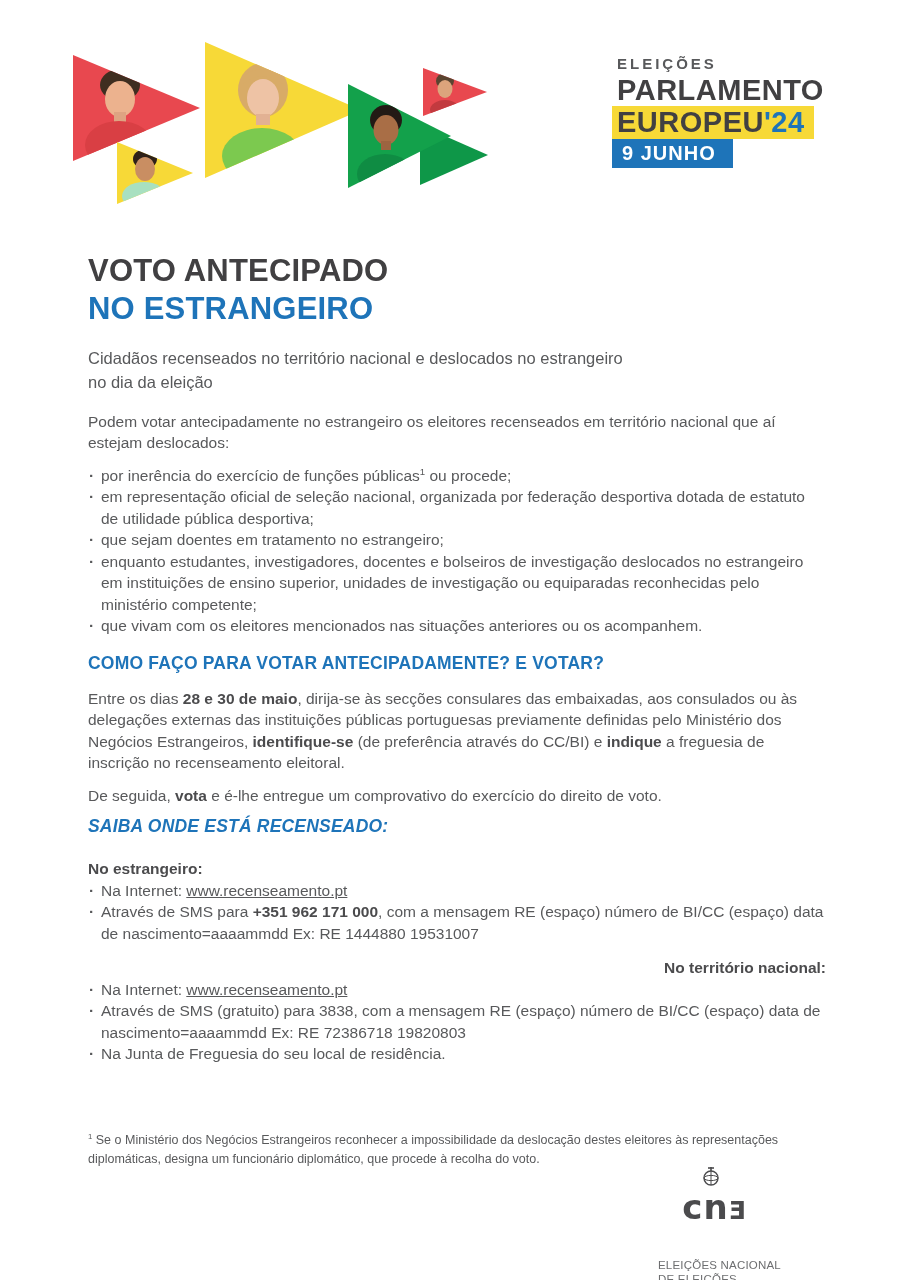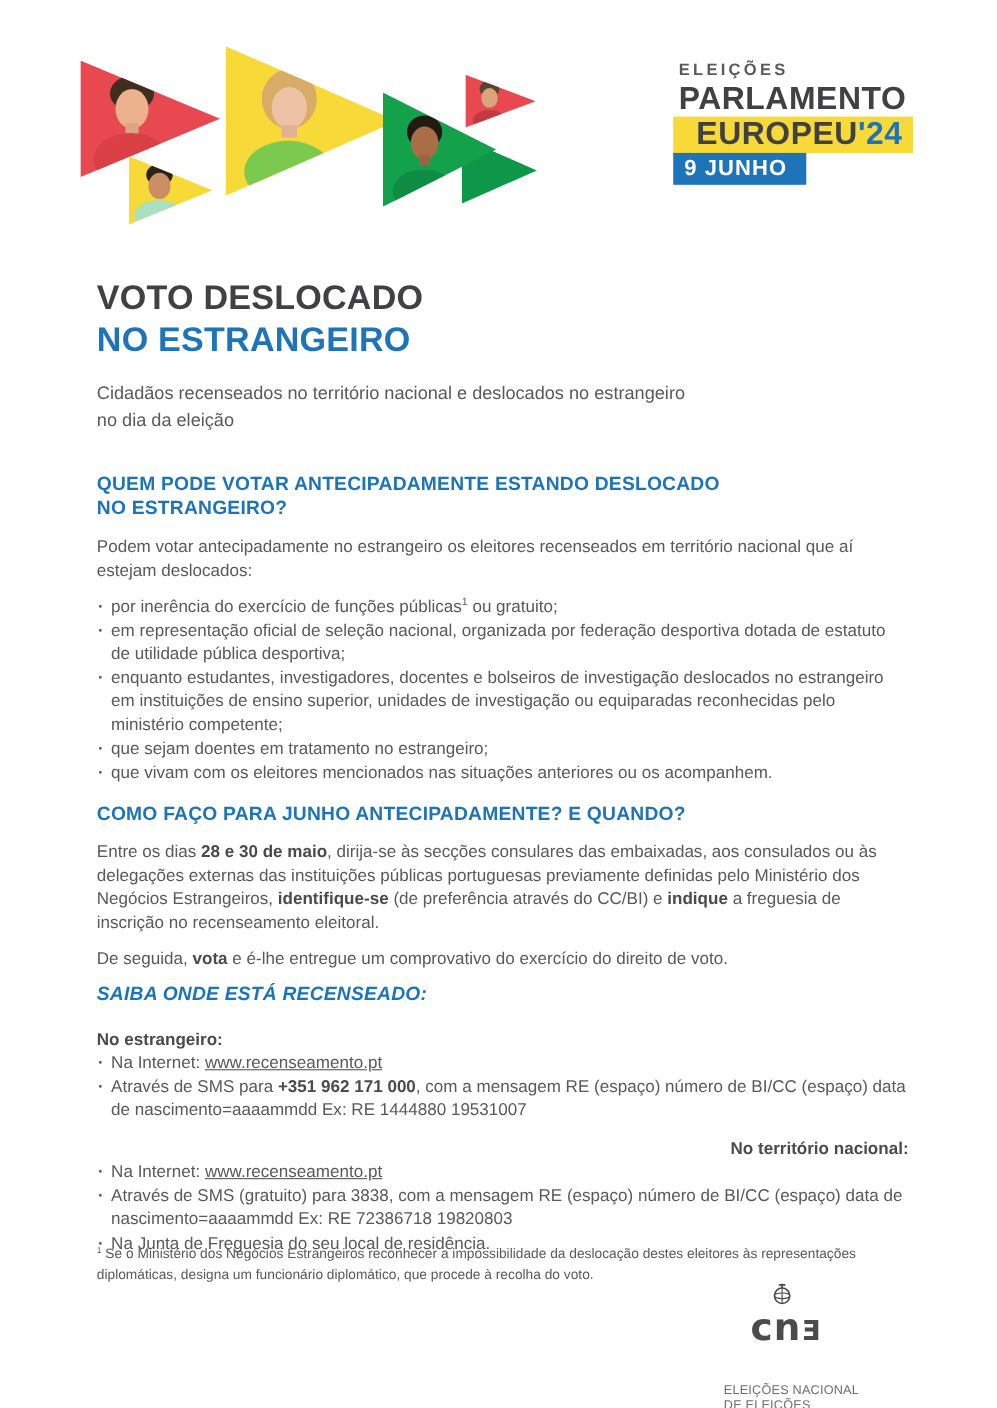--- a/index.html
+++ b/index.html
@@ -15,21 +15,21 @@
   .t2{left:117px;top:142px;width:76px;height:62px;background:var(--yellow);z-index:3;}
   .t3{left:205px;top:42px;width:156px;height:136px;background:var(--yellow);z-index:2;}
   .t4{left:348px;top:84px;width:103px;height:104px;background:var(--green);z-index:2;}
   .t5{left:423px;top:68px;width:64px;height:48px;background:var(--red);z-index:4;}
   .t6{left:420px;top:125px;width:68px;height:60px;background:var(--green_dark);z-index:1;}
   
   .brand{position:absolute;left:612px;top:55px;width:240px;}
   .brand-eyebrow{font-size:15px;letter-spacing:3px;color:var(--body);font-weight:700;padding-left:5px;}
   .brand-title{font-size:29px;font-weight:800;color:var(--dark);letter-spacing:.5px;padding-left:5px;margin-top:3px;line-height:30px;}
   .brand-year{display:table;background:var(--yellow);font-size:29px;font-weight:800;color:var(--dark);
-    line-height:28px;padding:2px 9px 3px 21px;letter-spacing:.5px;margin-top:1px;}
+    line-height:28px;padding:2px 9px 3px 5px;letter-spacing:.5px;margin-top:1px;}
   .brand-year .yr{color:var(--blue);}
   .brand-date{display:table;background:var(--blue);color:#fff;font-size:20px;font-weight:800;
     line-height:23px;padding:3px 17px 3px 10px;letter-spacing:1px;}
   
   .content{position:absolute;left:88px;top:252px;width:738px;}
   h1{margin:0;font-size:31px;line-height:38px;letter-spacing:.2px;}
   h1 .t-dark{color:var(--dark);font-weight:800;}
   h1 .t-blue{color:var(--blue);font-weight:800;}
   .subtitle{margin-top:18px;font-size:16.5px;line-height:24px;color:var(--body);white-space:pre-line;}
   .sec-h{font-size:17.5px;font-weight:800;color:var(--blue);line-height:22px;white-space:pre-line;letter-spacing:.2px;margin:0;}
@@ -114,38 +114,36 @@
     <div class="brand-eyebrow">ELEIÇÕES</div>
     <div class="brand-title">PARLAMENTO</div>
     <div class="brand-year">
         <span>EUROPEU</span>
         <span class="yr">'24</span>
       </div>
     <div class="brand-date">9 JUNHO</div>
   </div>
 
   <main class="content">
-    <h1><span class="t-dark">VOTO DESLOCADO</span><br><span class="t-blue">NO ESTRANGEIRO</span></h1>
+    <h1><span class="t-dark">VOTO ANTECIPADO</span><br><span class="t-blue">NO ESTRANGEIRO</span></h1>
 
     <p class="subtitle">Cidadãos recenseados no território nacional e deslocados no estrangeiro
 no dia da eleição</p>
 
-    <h2 class="sec-h mt-sec1">QUEM PODE VOTAR ANTECIPADAMENTE ESTANDO DESLOCADO
-NO ESTRANGEIRO?</h2>
     <p class="p intro">Podem votar antecipadamente no estrangeiro os eleitores recenseados em território nacional que aí
 estejam deslocados:</p>
     <ul class="blt">
-        <li><span>por inerência do exercício de funções públicas</span><sup>1</sup><span> ou gratuito;</span></li>
+        <li><span>por inerência do exercício de funções públicas</span><sup>1</sup><span> ou procede;</span></li>
         <li><span>em representação oficial de seleção nacional, organizada por federação desportiva dotada de estatuto de utilidade pública desportiva;</span></li>
+        <li><span>que sejam doentes em tratamento no estrangeiro;</span></li>
         <li><span>enquanto estudantes, investigadores, docentes e bolseiros de investigação deslocados no estrangeiro em instituições de ensino superior, unidades de investigação ou equiparadas reconhecidas pelo ministério competente;</span></li>
-        <li><span>que sejam doentes em tratamento no estrangeiro;</span></li>
         <li><span>que vivam com os eleitores mencionados nas situações anteriores ou os acompanhem.</span></li>
       </ul>
 
-    <h2 class="sec-h mt-sec2">COMO FAÇO PARA JUNHO ANTECIPADAMENTE? E QUANDO?</h2>
+    <h2 class="sec-h mt-sec2">COMO FAÇO PARA VOTAR ANTECIPADAMENTE? E VOTAR?</h2>
     <p class="p para1"><span>Entre os dias </span><span class="b">28 e 30 de maio</span><span>, dirija-se às secções consulares das embaixadas, aos consulados ou às delegações externas das instituições públicas portuguesas previamente definidas pelo Ministério dos Negócios Estrangeiros, </span><span class="b">identifique-se</span><span> (de preferência através do CC/BI) e </span><span class="b">indique</span><span> a freguesia de inscrição no recenseamento eleitoral.</span></p>
     <p class="p para2"><span>De seguida, </span><span class="b">vota</span><span> e é-lhe entregue um comprovativo do exercício do direito de voto.</span></p>
 
     <h2 class="sec-h mt-sec3">SAIBA ONDE ESTÁ RECENSEADO:</h2>
 
     <p class="sub-h mt-abroad">No estrangeiro:</p>
     <ul class="plain">
         <li><span>Na Internet: </span><span class="link">www.recenseamento.pt</span></li>
         <li><span>Através de SMS para </span><span class="b">+351 962 171 000</span><span>, com a mensagem RE (espaço) número de BI/CC (espaço) data de nascimento=aaaammdd Ex: RE 1444880 19531007</span></li>
       </ul>

